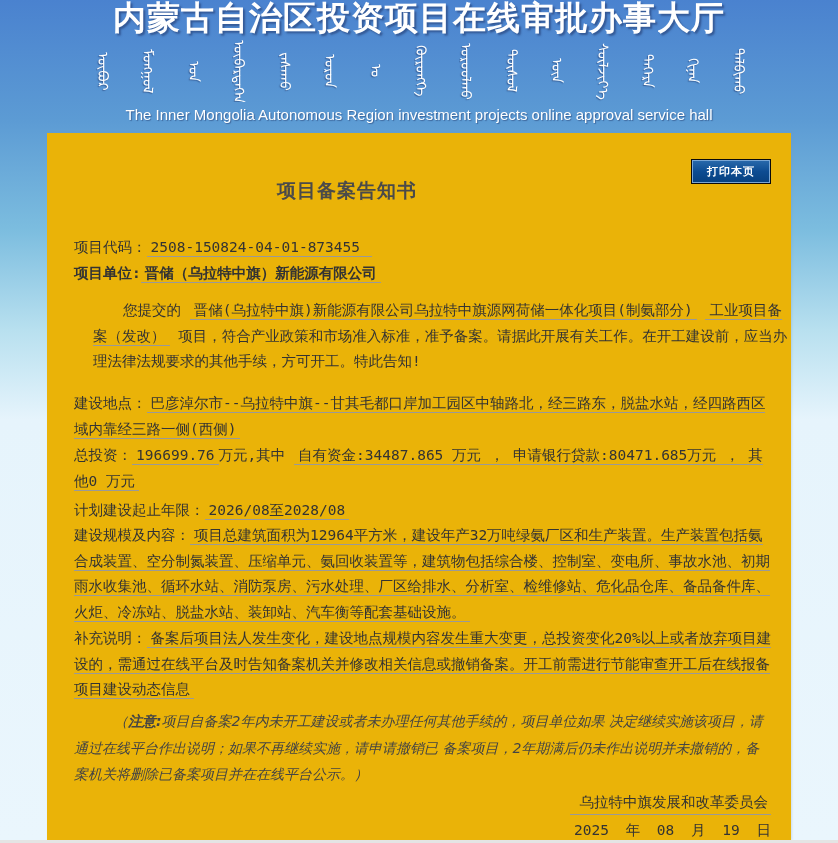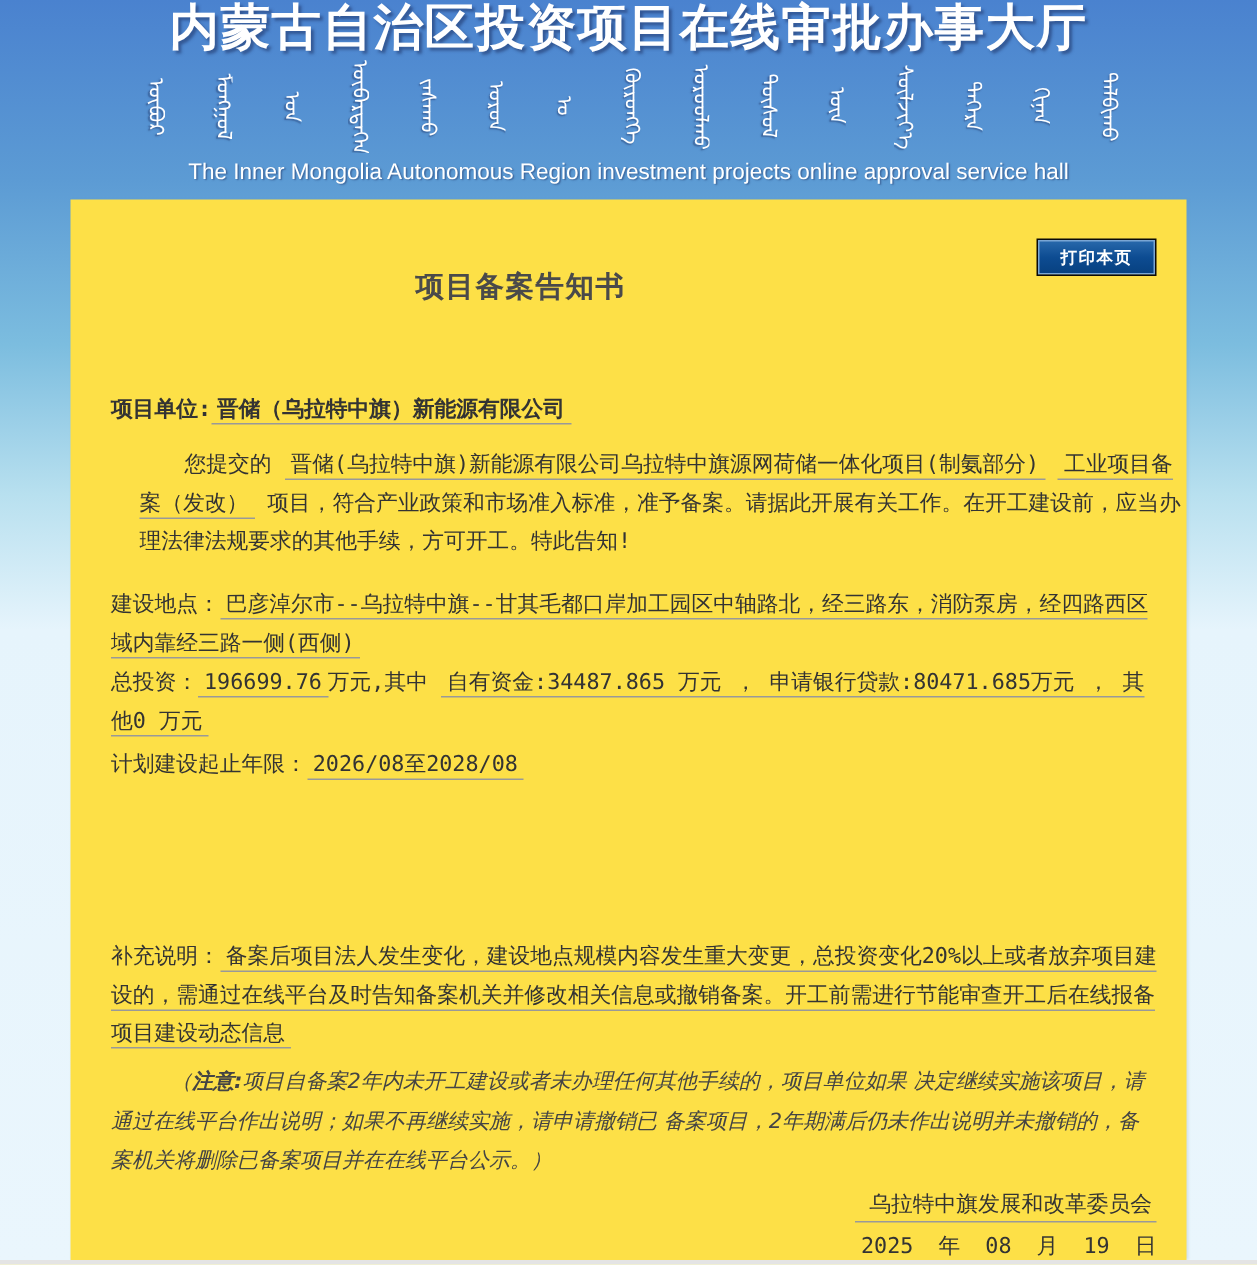--- a/index.html
+++ b/index.html
@@ -24,21 +24,21 @@
     text-shadow:1px 1px 1px rgba(30,50,100,.5);
     writing-mode:vertical-lr; overflow:hidden;
   }
   .banner-sub {
     position:absolute; left:0; width:838px; top:106px; text-align:center;
     font-family:"Liberation Sans",sans-serif; font-size:15px; color:#ffffff;
     text-shadow:1px 1px 1px rgba(30,50,100,.5);
   }
   .panel {
     position:absolute; left:47px; top:133px; width:744px; height:707px;
-    background:#fde047;
+    background:#eab308;
     box-shadow:1px 0 2px rgba(120,150,180,.25);
   }
   .print-btn {
     position:absolute; left:644px; top:26px; width:78px; height:23px;
     background:linear-gradient(180deg,#2a6aac 0%,#0d4c92 50%,#07407f 100%);
     border:1px solid #0a0a0a; box-shadow:inset 0 0 0 1px #7aa6d4;
     color:#ffffff; font-size:11px; font-weight:bold; text-align:center; line-height:23px;
     cursor:pointer; letter-spacing:1px;
   }
   .doc-title {
@@ -91,44 +91,50 @@
     <span class="mongol-word">ᠬᠢᠨᠠᠨ</span>
     <span class="mongol-word">ᠲᠠᠯᠪᠢᠬᠤ</span>
   </div>
   <div class="banner-sub">The Inner Mongolia Autonomous Region investment projects online approval service hall</div>
 </div>
 
 <div class="panel">
   <div class="print-btn">打印本页</div>
   <div class="doc-title">项目备案告知书</div>
 
+  <div class="body-text" style="top:102px;">
+    <span>项目代码：</span><span class="u" style="padding-right:12px;">2508-150824-04-01-873455</span>
+  </div>
   <div class="body-text" style="top:128px;font-weight:bold;">
     <span>项目单位:</span><span class="u">晋储（乌拉特中旗）新能源有限公司</span>
   </div>
 
   <div class="body-text para" style="top:165px;margin-left:19px;">
     <span>您提交的</span>
     <span class="u">晋储(乌拉特中旗)新能源有限公司乌拉特中旗源网荷储一体化项目(制氨部分)</span>
     <span class="u">工业项目备案（发改）</span>
     <span>项目，符合产业政策和市场准入标准，准予备案。请据此开展有关工作。在开工建设前，应当办理法律法规要求的其他手续，方可开工。特此告知!</span>
   </div>
 
   <div class="body-text" style="top:258px;">
-    <span>建设地点：</span><span class="u">巴彦淖尔市--乌拉特中旗--甘其毛都口岸加工园区中轴路北，经三路东，消防泵房，经四路西区域内靠经三路一侧(西侧)</span>
+    <span>建设地点：</span><span class="u">巴彦淖尔市--乌拉特中旗--甘其毛都口岸加工园区中轴路北，经三路东，脱盐水站，经四路西区域内靠经三路一侧(西侧)</span>
   </div>
 
   <div class="body-text" style="top:310px;">
     <span>总投资：</span><span class="u">196699.76</span><span>万元,其中</span>
     <span class="u">自有资金:34487.865 万元 ， 申请银行贷款:80471.685万元 ， 其他0 万元</span>
   </div>
 
   <div class="body-text" style="top:365px;">
     <span>计划建设起止年限：</span><span class="u">2026/08至2028/08</span>
   </div>
 
+  <div class="body-text" style="top:390px;">
+    <span>建设规模及内容：</span><span class="u">项目总建筑面积为12964平方米，建设年产32万吨绿氨厂区和生产装置。生产装置包括氨合成装置、空分制氮装置、压缩单元、氨回收装置等，建筑物包括综合楼、控制室、变电所、事故水池、初期雨水收集池、循环水站、消防泵房、污水处理、厂区给排水、分析室、检维修站、危化品仓库、备品备件库、火炬、冷冻站、脱盐水站、装卸站、汽车衡等配套基础设施。</span>
+  </div>
 
   <div class="body-text" style="top:493px;">
     <span>补充说明：</span><span class="u">备案后项目法人发生变化，建设地点规模内容发生重大变更，总投资变化20%以上或者放弃项目建设的，需通过在线平台及时告知备案机关并修改相关信息或撤销备案。开工前需进行节能审查开工后在线报备项目建设动态信息</span>
   </div>
 
   <div class="note">
     <span>（</span><b>注意:</b><span>项目自备案2年内未开工建设或者未办理任何其他手续的，项目单位如果 决定继续实施该项目，请通过在线平台作出说明；如果不再继续实施，请申请撤销已 备案项目，2年期满后仍未作出说明并未撤销的，备案机关将删除已备案项目并在在线平台公示。）</span>
   </div>
 
   <div class="sign-org">乌拉特中旗发展和改革委员会</div>

